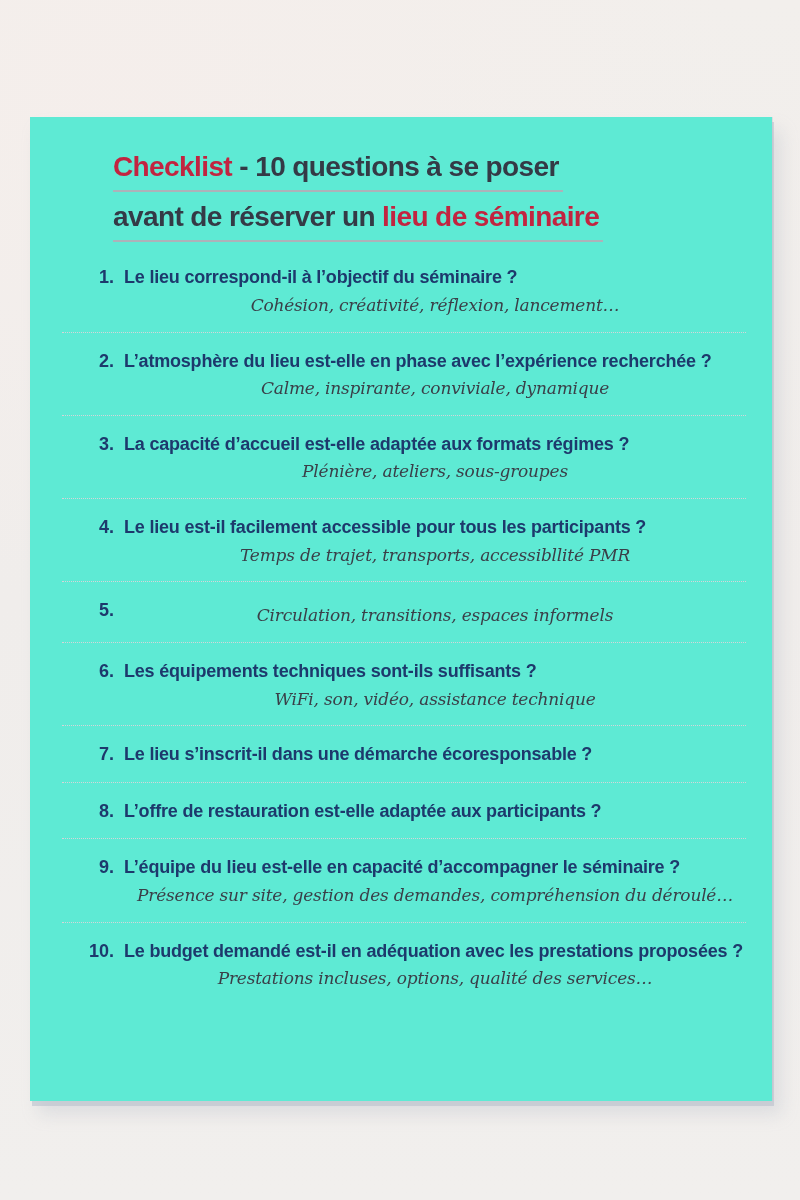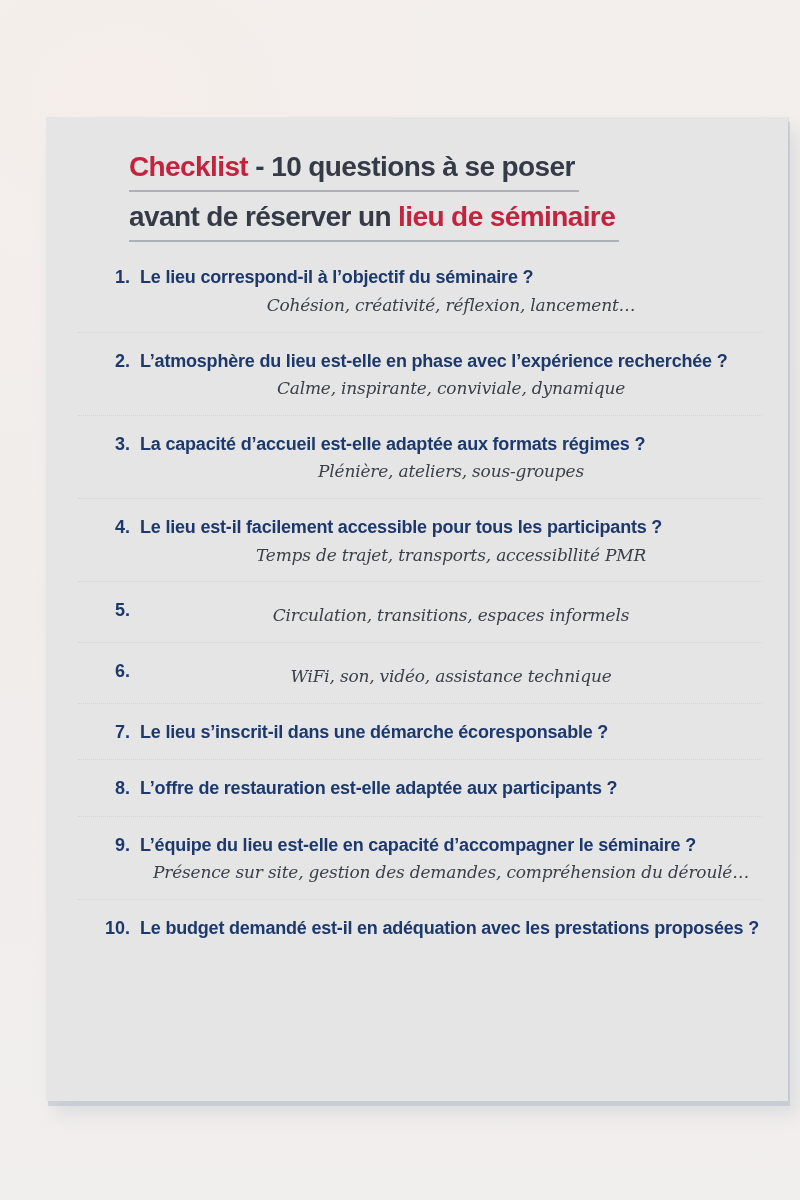--- a/index.html
+++ b/index.html
@@ -11,25 +11,25 @@
     height: 1200px;
     position: relative;
     overflow: hidden;
     background:
       radial-gradient(ellipse 900px 700px at 15% 8%, rgba(245,238,235,0.9), rgba(240,237,234,0) 70%),
       linear-gradient(180deg, #f2efec 0%, #f0edeb 50%, #f1efed 100%);
     font-family: "Liberation Sans", sans-serif;
   }
   .card {
     position: absolute;
-    left: 46px;
+    left: 30px;
     top: 117px;
     width: 742px;
     height: 984px;
-    background: #e5e5e5;
+    background: #5eead4;
     box-shadow:
       2px 5px 0 rgba(182,190,203,0.55),
       9px 13px 16px rgba(168,176,190,0.28),
       1px 0 0 rgba(190,196,206,0.35);
     box-sizing: border-box;
     padding: 34px 26px 0 32px;
   }
   .title-block {
     margin-left: 51px;
     margin-bottom: 24px;
@@ -131,20 +131,21 @@
     <div class="q-detail">Temps de trajet, transports, accessibllité PMR</div>
   </div>
 
   <div class="q-item">
     <div class="q-num">5.</div>
     <div class="q-detail">Circulation, transitions, espaces informels</div>
   </div>
 
   <div class="q-item">
     <div class="q-num">6.</div>
+    <div class="q-text">Les équipements techniques sont-ils suffisants ?</div>
     <div class="q-detail">WiFi, son, vidéo, assistance technique</div>
   </div>
 
   <div class="q-item">
     <div class="q-num">7.</div>
     <div class="q-text">Le lieu s’inscrit-il dans une démarche écoresponsable ?</div>
   </div>
 
   <div class="q-item">
     <div class="q-num">8.</div>
@@ -153,16 +154,17 @@
 
   <div class="q-item">
     <div class="q-num">9.</div>
     <div class="q-text">L’équipe du lieu est-elle en capacité d’accompagner le séminaire ?</div>
     <div class="q-detail">Présence sur site, gestion des demandes, compréhension du déroulé…</div>
   </div>
 
   <div class="q-item">
     <div class="q-num">10.</div>
     <div class="q-text">Le budget demandé est-il en adéquation avec les prestations proposées ?</div>
+    <div class="q-detail">Prestations incluses, options, qualité des services…</div>
   </div>
 </div>
 
 </div>
 
 </body></html>

